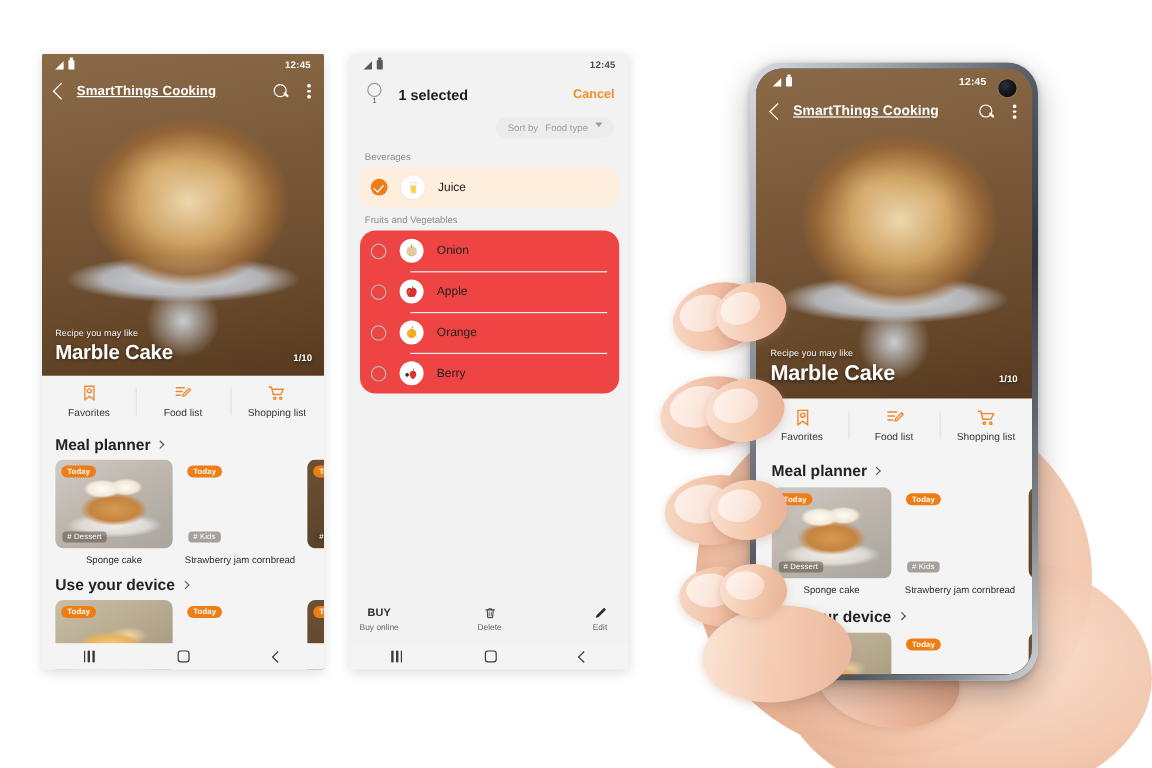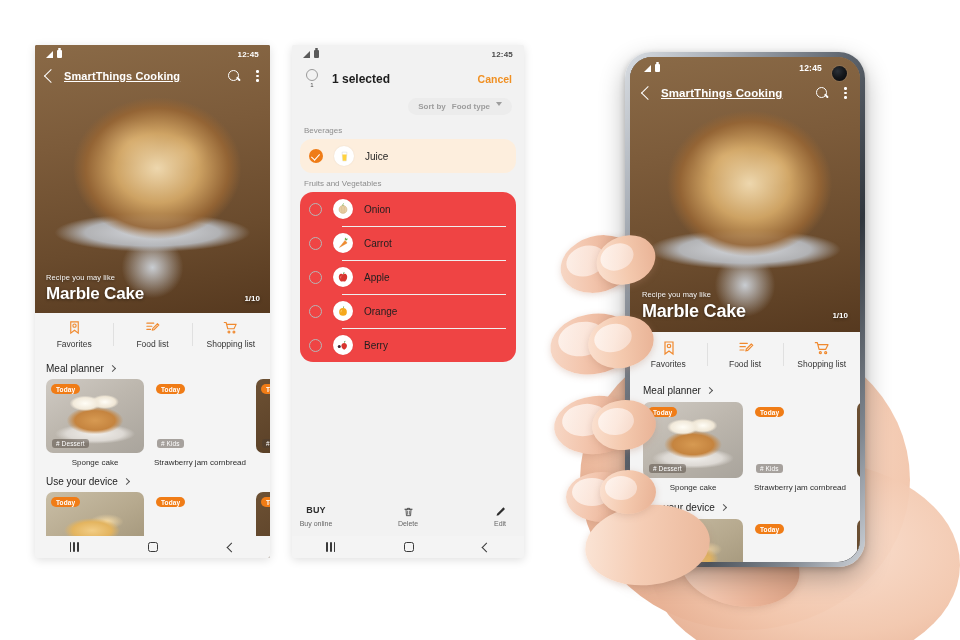--- a/index.html
+++ b/index.html
@@ -66,21 +66,21 @@
   
   .quick { display:flex; background:#f4f4f4; padding:7px 0 8px; }
   .quick-item { flex:1; display:flex; flex-direction:column; align-items:center; gap:4px; position:relative; }
   .quick-item + .quick-item:before {
     content:""; position:absolute; left:0; top:3px; bottom:3px; width:1px; background:#e0e0e0;
   }
   .quick-label { font-size:8.5px; color:#353535; }
   .qi { width:15px;height:15px; position:relative; }
 
   .sec-head { display:flex; align-items:center; gap:6px; padding: 6px 11px 5px; }
-  .sec-title { font-size:10px; font-weight:400; color:#232323; }
+  .sec-title { font-size:13px; font-weight:700; color:#232323; }
   .sec-chevron { width:5px;height:5px;border-top:1.4px solid #555;border-right:1.4px solid #555;transform:rotate(45deg); }
 
   .cards { display:flex; gap:7px; padding: 0 0 0 11px; }
   .card { flex:0 0 auto; }
   .card-img { position:relative; border-radius:7px; overflow:hidden; }
   .tag-today {
     position:absolute; top:5px; left:5px; background:#f07c16; color:#fff;
     font-size:6.5px; font-weight:600; padding:1.5px 5px; border-radius:8px; letter-spacing:.1px;
   }
   .tag-hash {
@@ -122,21 +122,21 @@
   .p2 { background:#f2f2f2; display:flex; flex-direction:column; height:100%; }
   .p2-appbar { display:flex; align-items:center; padding: 6px 12px 2px; gap:10px; }
   .p2-radio-wrap { display:flex;flex-direction:column;align-items:center; width:16px; }
   .p2-radio { width:12px;height:12px;border:1.4px solid #9a9a9a;border-radius:50%; }
   .p2-radio-num { font-size:6px; color:#4b4b4b; margin-top:1px; }
   .p2-title { font-size:12px; font-weight:700; color:#1d1d1d; flex:1; margin-left:2px;}
   .p2-cancel { font-size:10.5px; font-weight:700; color:#f09023; }
 
   .sortrow { display:flex; justify-content:flex-end; padding: 8px 12px 5px; }
   .sortchip { display:flex; align-items:flex-start; gap:6px; background:#ececec; border-radius:11px;
-              padding:4px 10px;font-weight:bold; }
+              padding:4px 10px; }
   .sort-by { font-size:8px; color:#9d9d9d; }
   .sort-val { font-size:8px; color:#9d9d9d; }
   .sort-caret { width:0;height:0;border-left:3.2px solid transparent;border-right:3.2px solid transparent;
                 border-top:4px solid #9d9d9d; }
 
   .grp-head { font-size:8px; color:#8d8d8d; padding: 6px 12px 4px; }
   .row-sel {
     display:flex; align-items:center; gap:11px; background:#fdeedd; border-radius:12px;
     margin: 0 8px; padding: 7px 9px;
   }
@@ -375,30 +375,20 @@
         <div class="lrow">
           <span class="check-off"></span>
           <span class="food-ico">
             <svg width="14" height="14" viewBox="0 0 24 24">
               <path d="M12 6c4.2 0 6.8 3.4 6.8 7.2 0 3.6-3 6.3-6.8 6.3s-6.8-2.7-6.8-6.3C5.2 9.4 7.8 6 12 6z" fill="#e8cfa5" stroke="#c9a970" stroke-width=".8"></path>
               <path d="M12 6.4c-.6-1.6-.3-2.8.6-3.6" stroke="#7fae54" stroke-width="1.4" fill="none" stroke-linecap="round"></path>
               <path d="M9.6 8.2c.3 4.4.5 7.6.6 10.6M14.4 8.2c-.3 4.4-.5 7.6-.6 10.6" stroke="#cfae7d" stroke-width=".7" fill="none"></path>
             </svg>
           </span>
           <span class="row-text">Onion</span>
-        </div>
-        <div class="lrow">
-          <span class="check-off"></span>
-          <span class="food-ico">
-            <svg width="14" height="14" viewBox="0 0 24 24">
-              <path d="M15.5 7.5L6 19.5l13-7.4z" fill="#f08c2e" stroke="#d9761e" stroke-width=".7"></path>
-              <path d="M16 7c1-2 2.4-2.7 4-2.6-.2 1.6-1 2.8-2.6 3.4M15.2 6.6c-.4-1.9.2-3.2 1.4-4.2.8 1.4.9 2.9.2 4.2" fill="#62a846"></path>
-            </svg>
-          </span>
-          <span class="row-text">Carrot</span>
         </div>
         <div class="lrow">
           <span class="check-off"></span>
           <span class="food-ico">
             <svg width="14" height="14" viewBox="0 0 24 24">
               <path d="M12 7.5c2-1.6 5.2-1 6.6 1.6 1.6 3 0 8.2-2.6 10.2-1.2.9-2.6.1-4-.1-1.4.2-2.8 1-4 .1C5.4 17.3 3.8 12.1 5.4 9.1 6.8 6.5 10 5.9 12 7.5z" fill="#d8352f"></path>
               <path d="M12.2 7.2c-.2-1.8.6-3 2.2-3.6.2 1.8-.6 3.1-2.2 3.6z" fill="#4e8f3c"></path>
               <path d="M9 10.2c-.9.9-1.3 2.2-1.1 3.4" stroke="#f2a09c" stroke-width="1.1" fill="none" stroke-linecap="round"></path>
             </svg>
           </span>

